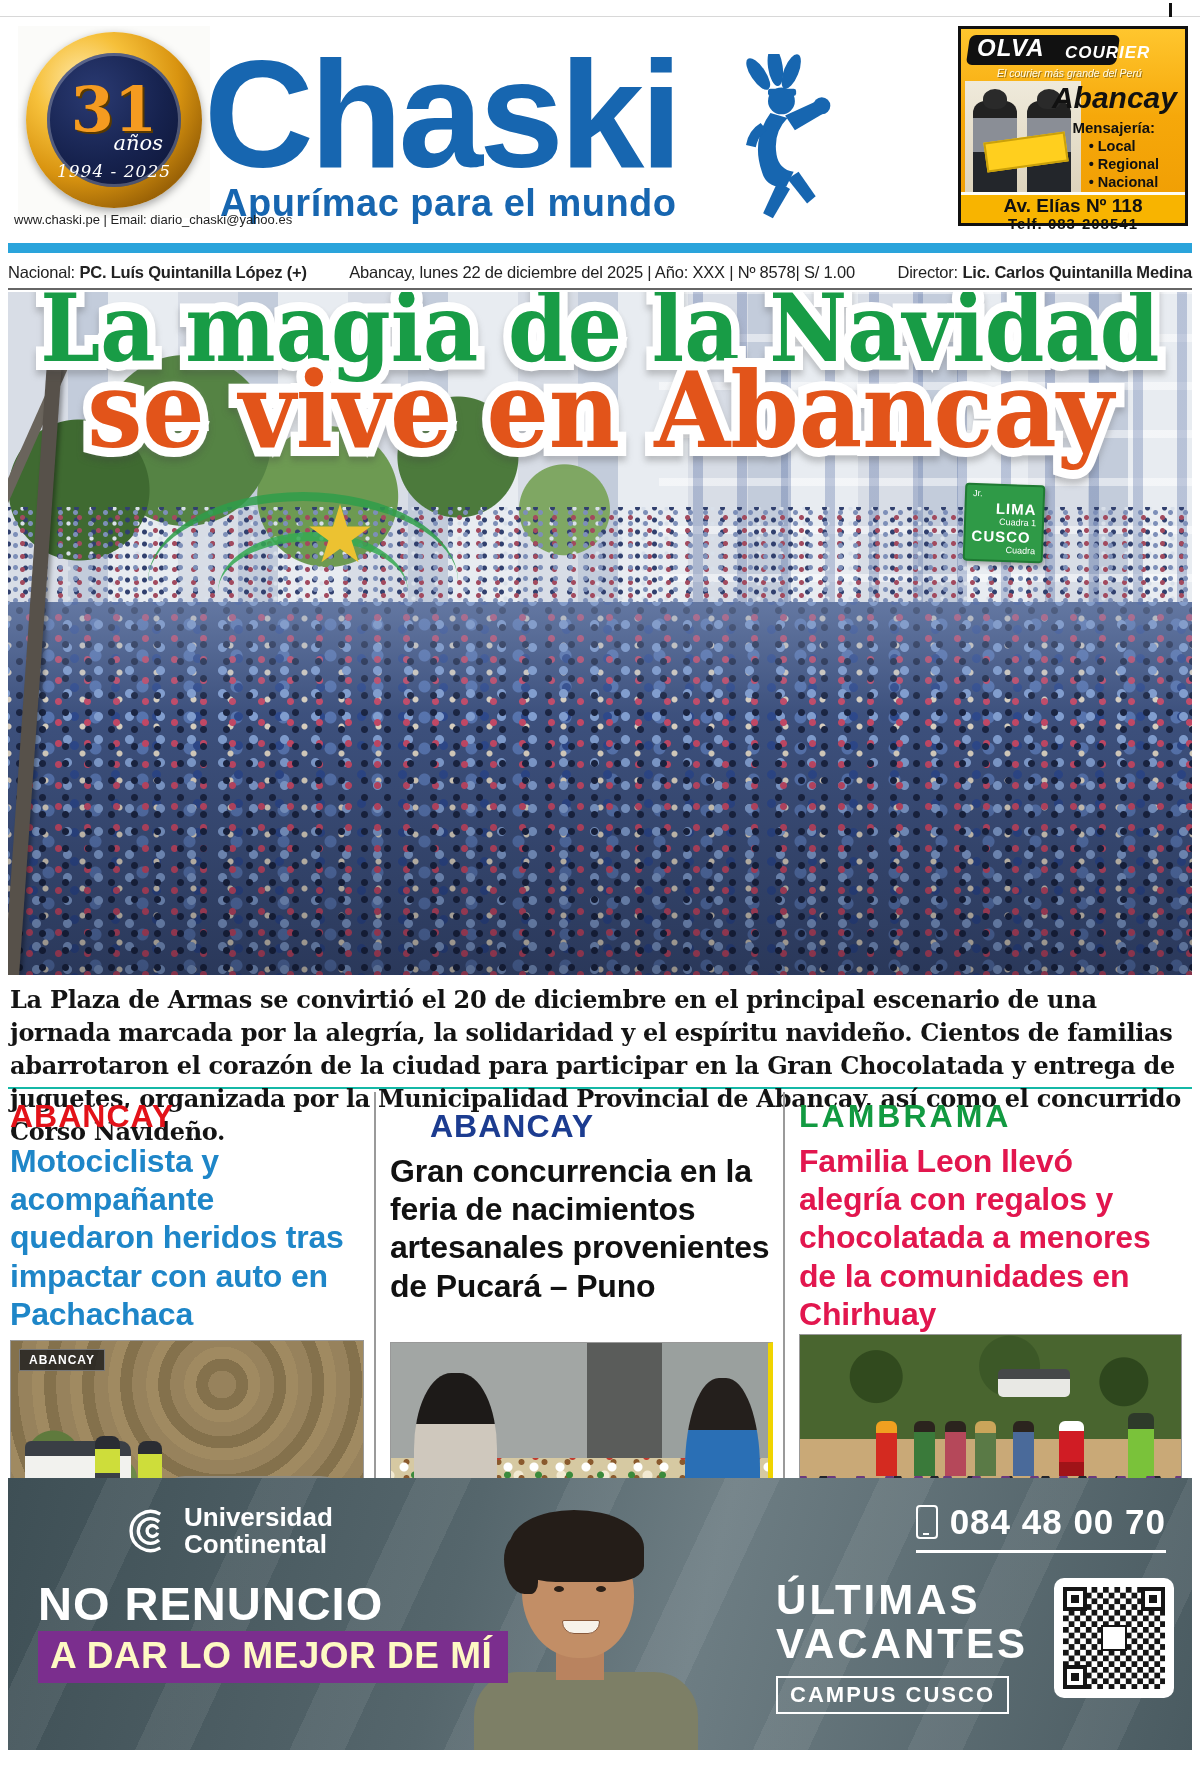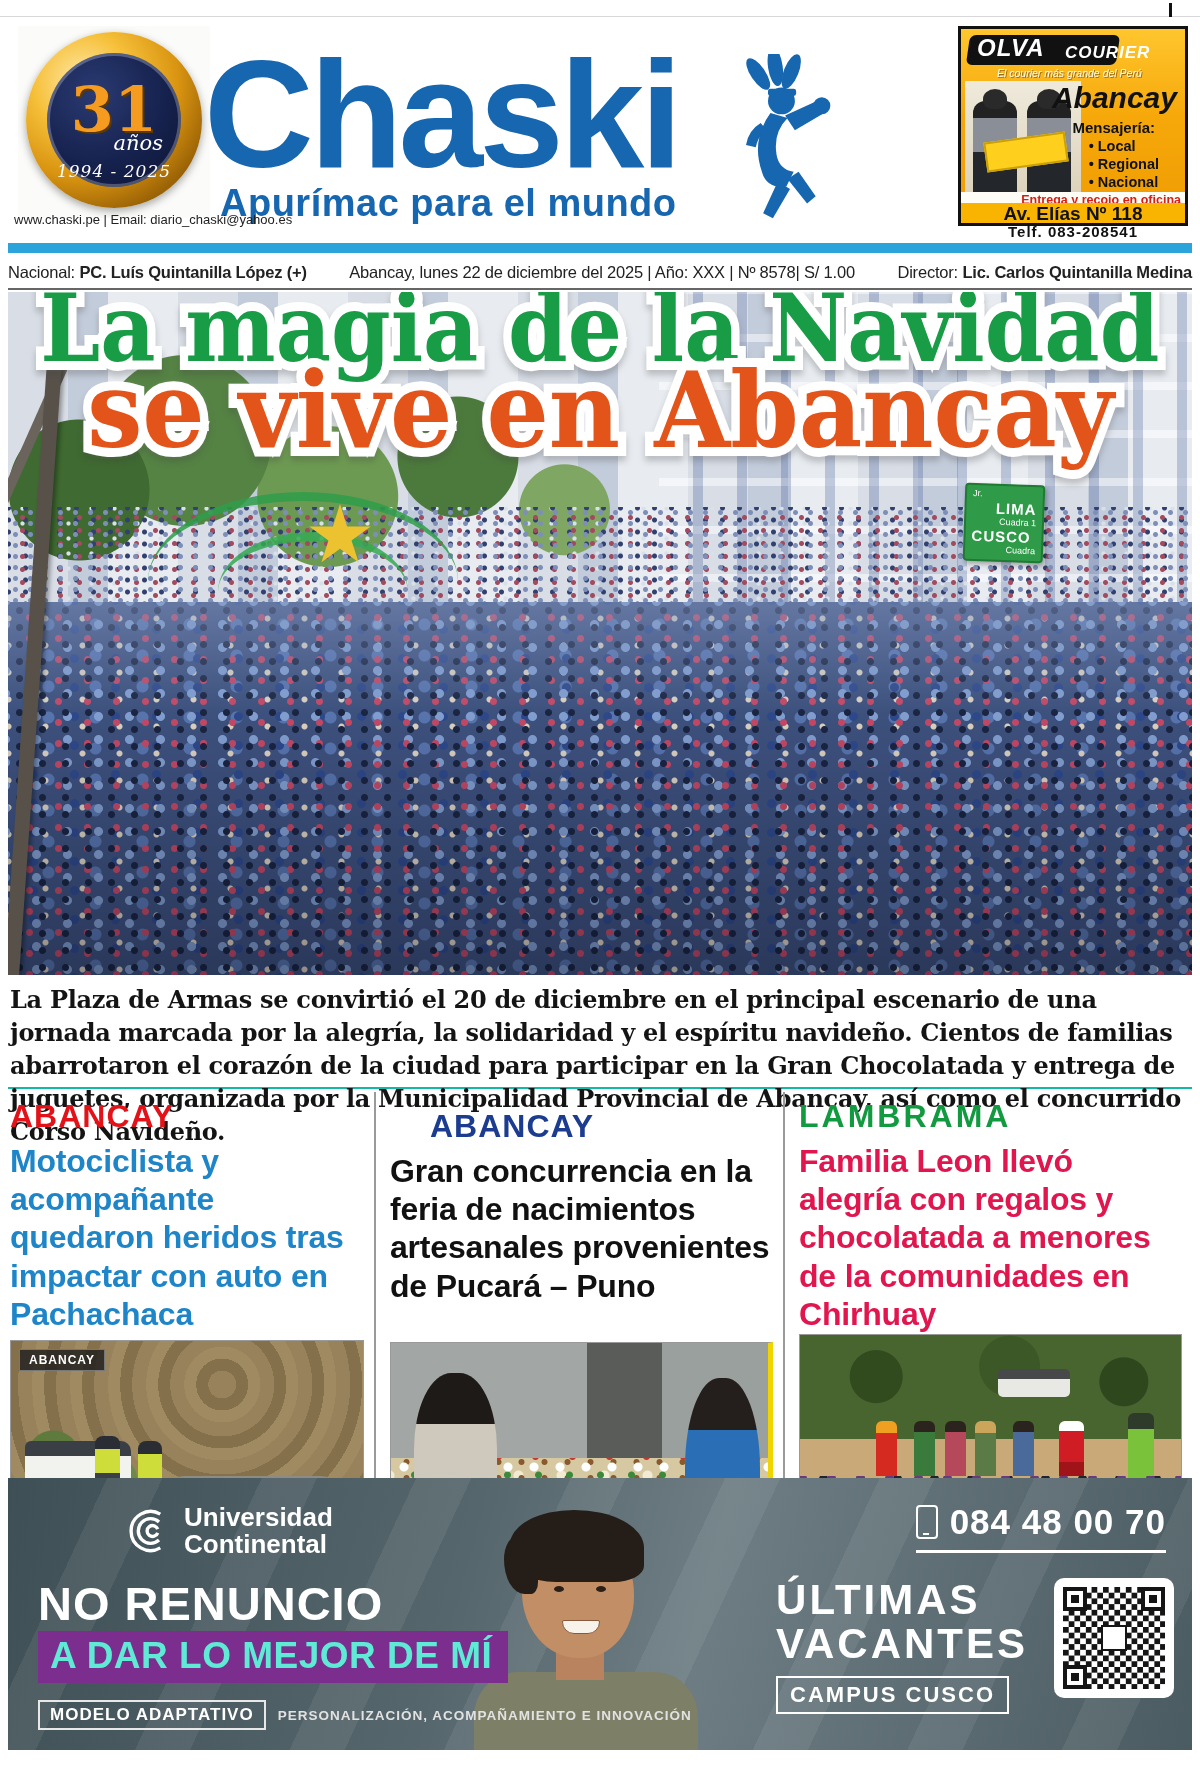--- a/index.html
+++ b/index.html
@@ -54,21 +54,21 @@
   .courier.c2{left:62px;}
   .envelope{position:absolute;left:20px;bottom:26px;width:78px;height:26px;background:#ffcf1e;
      border:2px solid #caa00a;transform:rotate(-8deg);}
   .olva-city{position:absolute;right:8px;top:52px;font-size:30px;font-weight:bold;font-style:italic;color:#111;}
   .olva-serv-title{position:absolute;right:30px;top:90px;font-size:15px;font-weight:bold;color:#111;}
   .olva-services{position:absolute;right:26px;top:108px;text-align:left;}
   .olva-service{font-size:14.5px;font-weight:bold;color:#111;line-height:1.25;}
   .olva-service::before{content:"• ";}
   .olva-note{position:absolute;left:0;right:0;top:163px;background:#fdfdf6;color:#d81e12;
      font-size:12.5px;font-weight:bold;text-align:right;padding:1px 4px 1px 0;box-sizing:border-box;}
-  .olva-footer{position:absolute;left:0;right:0;bottom:0;height:20px;background:#f8b400;
+  .olva-footer{position:absolute;left:0;right:0;bottom:0;height:28px;background:#f8b400;
      text-align:center;color:#111;}
   .olva-address{font-size:19px;font-weight:bold;line-height:1.05;padding-top:1px;}
   .olva-phone{font-size:15px;font-weight:bold;letter-spacing:1px;line-height:1;}
 
   
   .blue-bar{position:absolute;top:243px;left:8px;right:8px;height:10px;background:var(--bar-cyan);}
   .folio{position:absolute;top:257px;left:8px;right:8px;height:31px;border-bottom:2px solid #666;
      display:flex;justify-content:space-between;align-items:center;font-size:16.5px;
      letter-spacing:-0.2px;color:#222;}
   .folio b{font-weight:bold;}
@@ -230,21 +230,21 @@
 
   
   .ad{position:absolute;top:1478px;left:8px;right:8px;height:272px;overflow:hidden;
      background:linear-gradient(105deg,#3e4f55 0%,#55666c 38%,#6d7d83 58%,#4a5b61 100%);}
   .ad::before{content:"";position:absolute;inset:0;background:
      repeating-linear-gradient(115deg,transparent 0 90px,rgba(255,255,255,.07) 90px 140px);}
   .uc-logo-row{position:absolute;left:112px;top:26px;display:flex;align-items:center;gap:12px;z-index:4;}
   .uc-name{color:#fff;font-size:26px;font-weight:bold;line-height:1.02;}
   .ad-headline1{position:absolute;left:30px;top:98px;color:#fff;font-size:47px;font-weight:bold;
      letter-spacing:1px;z-index:4;}
-  .ad-headline2{position:absolute;left:30px;top:153px;background:var(--uc-purple);color:#5eead4;
+  .ad-headline2{position:absolute;left:30px;top:153px;background:var(--uc-purple);color:#fef9c3;
      font-size:37px;font-weight:bold;padding:4px 16px 6px 12px;letter-spacing:0.5px;z-index:4;}
   .ad-model-row{position:absolute;left:30px;bottom:20px;display:flex;align-items:center;gap:12px;z-index:4;}
   .model-badge{border:2px solid #e8e8e8;color:#fff;font-size:17px;font-weight:bold;
      padding:3px 10px;letter-spacing:1px;}
   .model-text{color:#e2e2e2;font-size:13.5px;font-weight:bold;letter-spacing:1px;}
   .man{position:absolute;left:408px;bottom:0;width:330px;height:252px;z-index:2;}
   .man-shirt{position:absolute;left:58px;bottom:-8px;width:224px;height:86px;background:#7d7f66;
      border-radius:44px 44px 0 0;}
   .man-neck{position:absolute;left:140px;bottom:70px;width:48px;height:34px;background:#b9835f;}
   .man-head{position:absolute;left:106px;bottom:92px;width:112px;height:132px;background:#c28e66;
@@ -427,24 +427,20 @@
     </svg>
     <div class="uc-name">
       <div>Universidad</div>
       <div>Continental</div>
     </div>
   </div>
 
   <div class="ad-headline1">NO RENUNCIO</div>
   <div class="ad-headline2">A DAR LO MEJOR DE MÍ</div>
 
-  <div class="ad-model-row">
-    <span class="model-badge">MODELO ADAPTATIVO</span>
-    <span class="model-text">PERSONALIZACIÓN, ACOMPAÑAMIENTO E INNOVACIÓN</span>
-  </div>
 
   <div class="man">
     <div class="man-shirt"></div>
     <div class="man-neck"></div>
     <div class="man-head"></div>
     <div class="man-hair"></div>
     <div class="man-eye e1"></div>
     <div class="man-eye e2"></div>
     <div class="man-smile"></div>
   </div>

